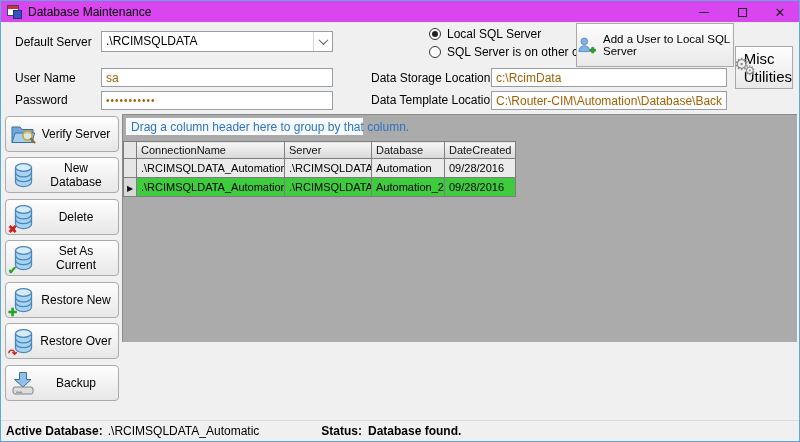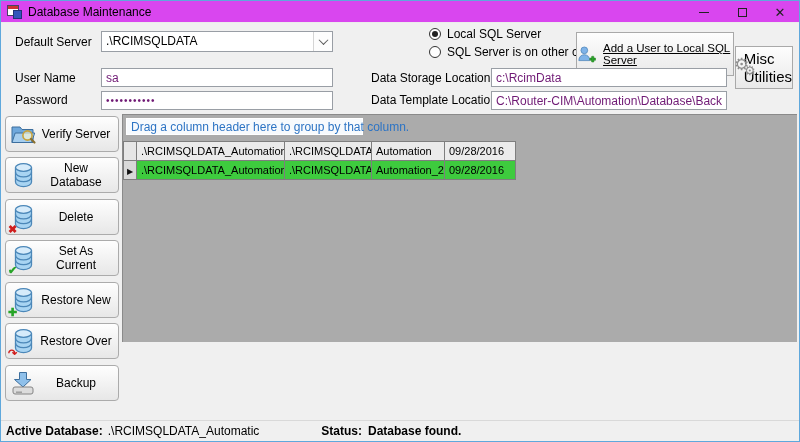--- a/index.html
+++ b/index.html
@@ -18,21 +18,21 @@
   .win-controls{ position:absolute; right:0; top:0; height:22px; display:flex; }
   .win-btn{ width:38px; height:22px; display:flex; align-items:center; justify-content:center;
     color:#222; font-size:12px; cursor:default; }
   .glyph-min{ display:inline-block; width:10px; border-bottom:1px solid #222; height:1px; }
   .glyph-max{ display:inline-block; width:9px; height:9px; border:1px solid #222; }
   .glyph-close{ font-size:13px; line-height:1; }
   
   .lbl{ position:absolute; white-space:nowrap; }
   .tb{
     position:absolute; border:1px solid #999ea5; background:#fff; font-family:"Liberation Sans",sans-serif;
-    font-size:12px; padding:0 4px; color:#701a75;
+    font-size:12px; padding:0 4px; color:#a16207;
   }
   .combo{ position:absolute; border:1px solid #999ea5; background:#fff; display:flex; }
   .combo .combo-text{ flex:1; padding:2px 4px; font-size:12px; white-space:nowrap; overflow:hidden; }
   .combo .combo-btn{ width:19px; border-left:1px solid #d5d5d5; background:#fdfdfd;
     display:flex; align-items:center; justify-content:center; }
   .chev{ width:7px; height:7px; border-right:1px solid #5a5a5a; border-bottom:1px solid #5a5a5a;
     transform:rotate(45deg) translate(-1px,-1px); }
   .radio-row{ position:absolute; display:flex; align-items:center; gap:6px; }
   .radio{ width:12px; height:12px; border:1px solid #333; border-radius:50%; background:#fff;
     display:flex; align-items:center; justify-content:center; flex:0 0 auto; }
@@ -121,21 +121,21 @@
     <span class="radio">
         <span class="dot"></span>
       </span>
     <span>Local SQL Server</span>
   </div>
   <div class="radio-row" style="left:428px; top:44px;">
     <span class="radio"></span>
     <span>SQL Server is on other computer</span>
   </div>
 
-  <div class="push-btn" style="left:575px; top:31px; width:158px; height:44px;text-decoration:underline;">
+  <div class="push-btn" style="left:575px; top:22px; width:158px; height:44px;">
     <svg width="24" height="22" viewBox="0 0 26 24">
       <circle cx="10" cy="7" r="4.6" fill="#7fb3e8" stroke="#4a82b8"></circle>
       <path d="M2.5 21 c0-5.2 3.6-8 7.5-8 s7.5 2.8 7.5 8 z" fill="#7fb3e8" stroke="#4a82b8"></path>
       <g fill="#2ea52e" stroke="#1c7a1c" stroke-width="0.6">
         <rect x="17.5" y="17.5" width="8" height="3.2" rx="0.6"></rect>
         <rect x="19.9" y="15.1" width="3.2" height="8" rx="0.6"></rect>
       </g>
     </svg>
     <span style="font-size:11.5px;">Add a User to Local SQL Server</span>
   </div>
@@ -240,20 +240,27 @@
         <rect x="6" y="21.5" width="6" height="1.4" fill="#9a9a9a"></rect>
       </svg>
     </span>
     <span class="side-label">Backup</span>
   </div>
 
   <div class="grid">
     <div class="group-hint">Drag a column header here to group by that column.</div>
     <table class="dgtable">
       <tbody>
+          <tr class="hdr">
+        <td class="selcell"></td>
+        <td class="c0">ConnectionName</td>
+        <td class="c1">Server</td>
+        <td class="c2">Database</td>
+        <td class="c3">DateCreated</td>
+      </tr>
       <tr class="r">
         <td class="selcell"></td>
         <td class="c0">.\RCIMSQLDATA_Automation</td>
         <td class="c1">.\RCIMSQLDATA</td>
         <td class="c2">Automation</td>
         <td class="c3">09/28/2016</td>
       </tr>
       <tr class="r sel">
         <td class="selcell"><span class="row-arrow">▶</span></td>
         <td class="c0">.\RCIMSQLDATA_Automation_2017</td>

